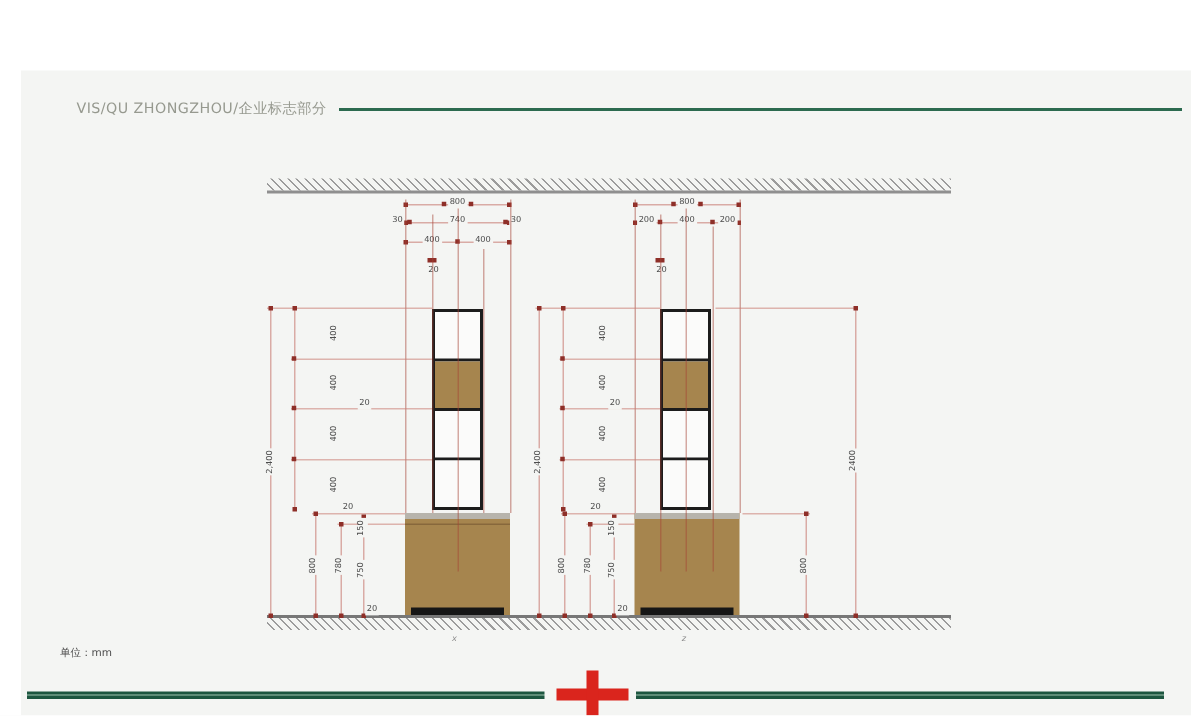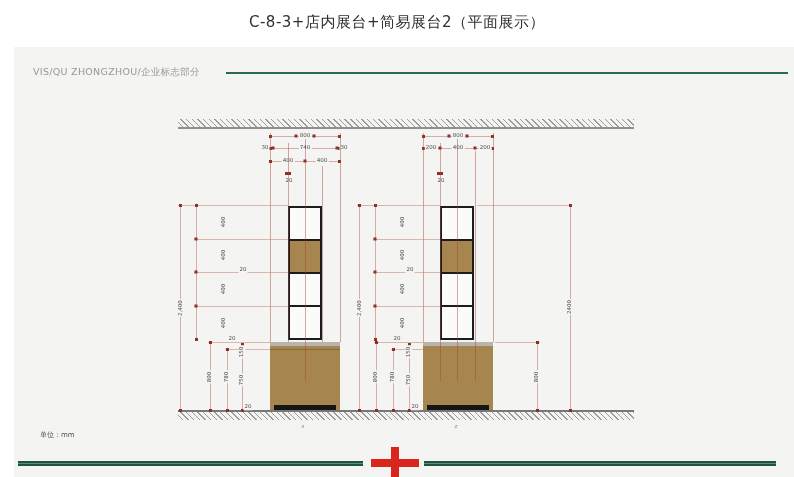--- a/index.html
+++ b/index.html
@@ -1,21 +1,21 @@
 <!DOCTYPE html>
 <html><head>
 <meta charset="utf-8">
 <style>
   html,body{margin:0;padding:0;background:#ffffff;}
   .canvas{position:relative;width:794px;height:477px;background:#ffffff;overflow:hidden;
           font-family:"DejaVu Sans","Liberation Sans",sans-serif;}
   .page-title{position:absolute;top:13px;left:0;right:0;text-align:center;
               font-size:15px;color:#2f2f2f;letter-spacing:.5px;}
   .panel{position:absolute;left:14px;top:47px;width:780px;height:430px;background:#f4f5f3;}
-  .hdr-label{position:absolute;left:33px;top:66px;font-size:9.5px;color:#96998f;letter-spacing:.3px;}
+  .hdr-label{position:absolute;left:51px;top:66px;font-size:9.5px;color:#96998f;letter-spacing:.3px;}
   .hdr-line{position:absolute;left:226px;top:72px;width:562px;height:2px;background:#2c6a4f;}
 
   
   .line{position:absolute;}
   .ceil-line{left:178px;top:127px;width:456px;height:1.5px;background:#8f8f8f;}
   .ceil-hatch{left:178px;top:119px;width:456px;height:8px;
       background:repeating-linear-gradient(45deg,transparent 0 3px,#9c9c9c 3px 4px);}
   .gnd-line{left:178px;top:410px;width:456px;height:2px;background:#777777;}
   .gnd-hatch{left:178px;top:412px;width:456px;height:8px;
       background:repeating-linear-gradient(45deg,transparent 0 3px,#9c9c9c 3px 4px);}
@@ -50,21 +50,20 @@
   .gbar{position:absolute;top:461px;height:5px;
         background:linear-gradient(180deg,#1d5640 0 30%,#5f8d78 30% 65%,#1d5640 65% 100%);}
   .cross-h{position:absolute;left:371px;top:459px;width:48px;height:8px;background:#da251d;}
   .cross-v{position:absolute;left:391px;top:447px;width:8px;height:30px;background:#da251d;}
 </style>
 </head>
 <body>
 
 <div class="canvas">
 
-  <div class="page-title">C-8-3+店内展台+简易展台2（平面展示）</div>
 
   <div class="panel"></div>
 
   <div class="hdr-label">VIS/QU ZHONGZHOU/企业标志部分</div>
   <div class="hdr-line"></div>
 
   <div class="line ceil-hatch"></div>
   <div class="line ceil-line"></div>
   <div class="line gnd-line"></div>
   <div class="line gnd-hatch"></div>

